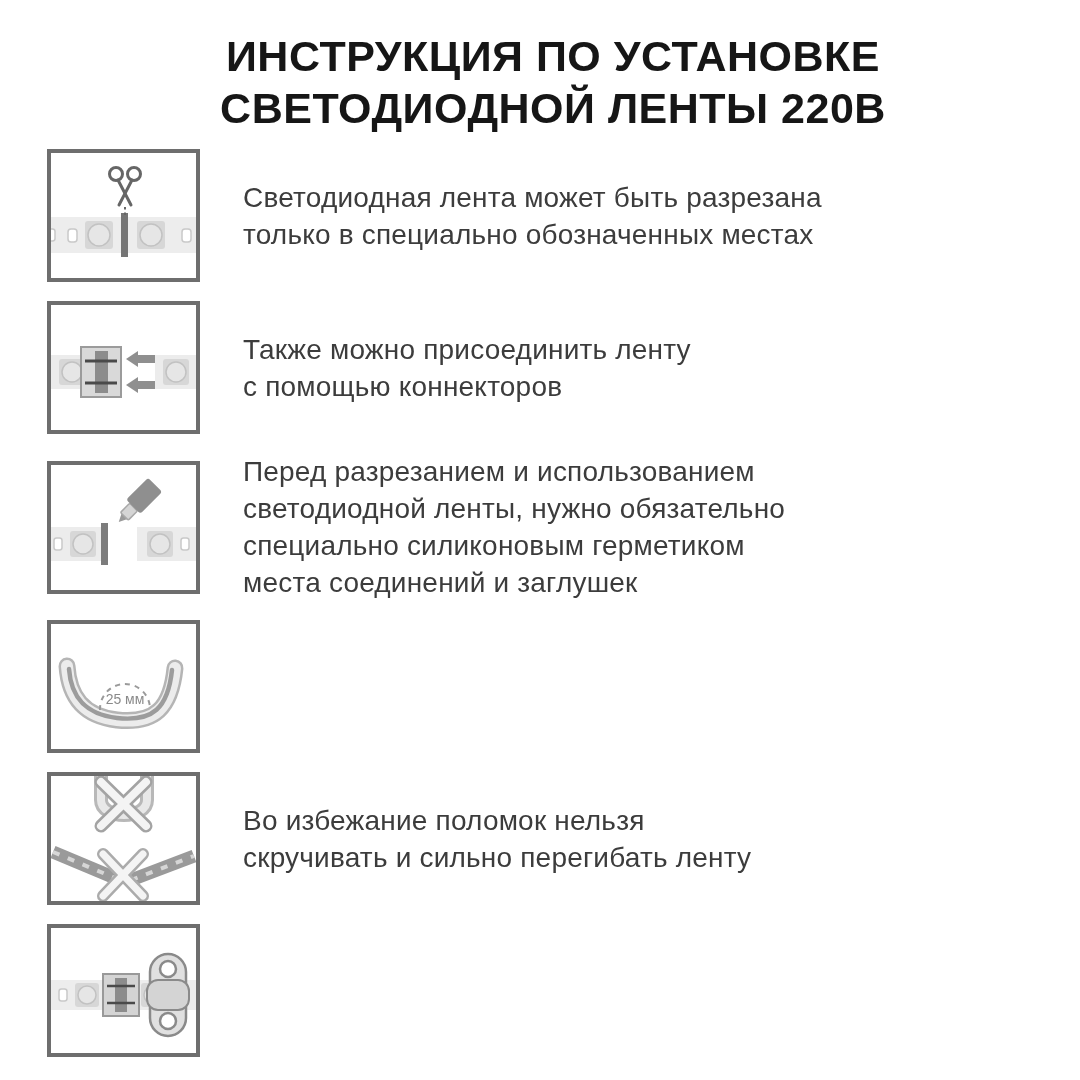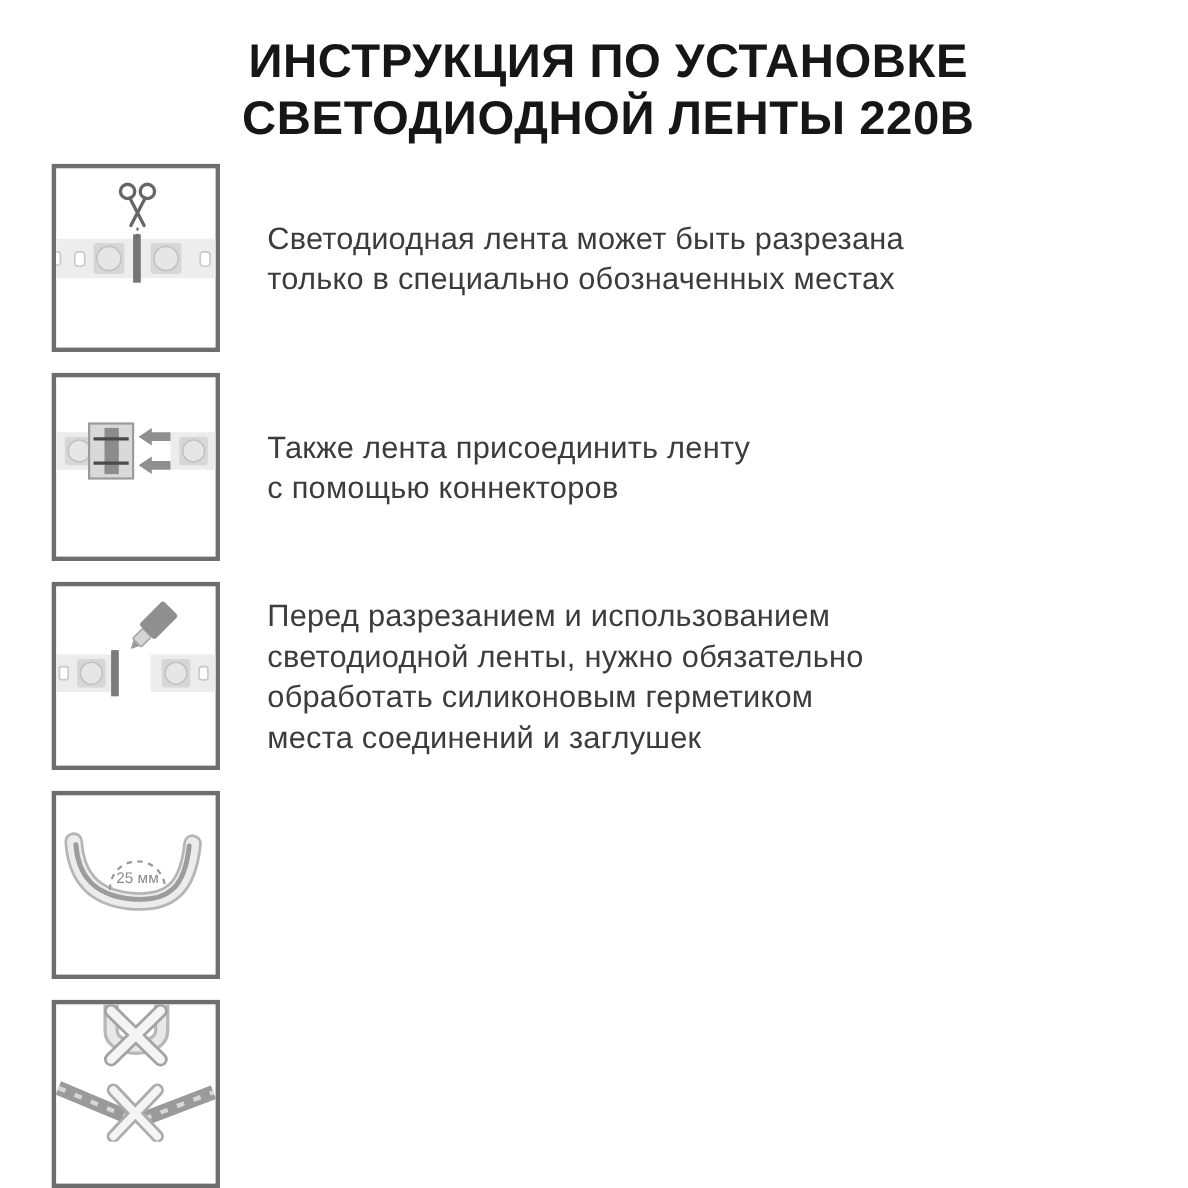--- a/index.html
+++ b/index.html
@@ -28,21 +28,21 @@
     gap:19px;
     margin-top:15px;
     margin-left:47px;
   }
   .step-row{
     display:flex;
     align-items:center;
   }
   .icon-box{
     position:relative;
-    width:153px;height:171px;
+    width:153px;height:133px;
     box-sizing:border-box;
     border:4px solid #6e6e6e;
     background:#fff;
     flex-shrink:0;
   }
   .icon-box svg{position:absolute;left:0;top:0;width:145px;height:125px;}
   .step-text{
     margin-left:43px;
     font-size:28px;
     line-height:37px;
@@ -100,21 +100,21 @@
           <rect x="112" y="54" width="26" height="26" rx="3" fill="#d7d7d7"></rect>
           <circle cx="125" cy="67" r="10" fill="#e6e6e6" stroke="#c2c2c2" stroke-width="1.5"></circle>
           <rect x="30" y="42" width="40" height="50" fill="#d9d9d9" stroke="#9b9b9b" stroke-width="2"></rect>
           <rect x="44" y="46" width="13" height="42" fill="#8c8c8c"></rect>
           <line x1="34" y1="56" x2="66" y2="56" stroke="#4a4a4a" stroke-width="3"></line>
           <line x1="34" y1="78" x2="66" y2="78" stroke="#4a4a4a" stroke-width="3"></line>
           <path d="M104,50 h-17 v-4 l-12,8 l12,8 v-4 h17 z" fill="#8f8f8f"></path>
           <path d="M104,76 h-17 v-4 l-12,8 l12,8 v-4 h17 z" fill="#8f8f8f"></path>
         </svg>
       </div>
-      <div class="step-text">Также лента присоединить ленту
+      <div class="step-text">Также можно присоединить ленту
 с помощью коннекторов</div>
 
     </div>
 
     <div class="step-row">
       <div class="icon-box">
         <svg viewBox="0 0 145 125">
           <rect x="0" y="62" width="56" height="34" fill="#ececec"></rect>
           <rect x="3" y="73" width="8" height="12" rx="2.5" fill="#ffffff" stroke="#c9c9c9" stroke-width="1.5"></rect>
           <rect x="19" y="66" width="26" height="26" rx="3" fill="#d7d7d7"></rect>
@@ -126,21 +126,21 @@
           <rect x="130" y="73" width="8" height="12" rx="2.5" fill="#ffffff" stroke="#c9c9c9" stroke-width="1.5"></rect>
           <g transform="rotate(-45 90 34)">
             <polygon points="58,34.5 67,30 67,39" fill="#9a9a9a"></polygon>
             <rect x="66" y="29" width="13" height="11" rx="1.5" fill="#d5d5d5" stroke="#a8a8a8" stroke-width="1.5"></rect>
             <rect x="79" y="24" width="31" height="20" rx="3" fill="#8f8f8f"></rect>
           </g>
         </svg>
       </div>
       <div class="step-text">Перед разрезанием и использованием
 светодиодной ленты, нужно обязательно
-обработать силиконовым герметиком
+специально силиконовым герметиком
 места соединений и заглушек</div>
 
     </div>
 
     <div class="step-row">
       <div class="icon-box">
         <svg viewBox="0 0 145 125">
           <path d="M 16,42 C 18,72 32,92 66,96 C 104,100 120,84 124,44" fill="none" stroke="#b5b5b5" stroke-width="17" stroke-linecap="round"></path>
           <path d="M 16,42 C 18,72 32,92 66,96 C 104,100 120,84 124,44" fill="none" stroke="#ececec" stroke-width="12" stroke-linecap="round"></path>
           <path d="M 18,45 C 20,73 34,90 66,94 C 102,98 117,84 121,46" fill="none" stroke="#9c9c9c" stroke-width="4.5" stroke-linecap="round"></path>
@@ -163,20 +163,22 @@
           <line x1="2" y1="76" x2="64" y2="102" stroke="#9a9a9a" stroke-width="13"></line>
           <line x1="2" y1="76" x2="64" y2="102" stroke="#d6d6d6" stroke-width="4" stroke-dasharray="7 9"></line>
           <line x1="80" y1="104" x2="143" y2="80" stroke="#9a9a9a" stroke-width="13"></line>
           <line x1="80" y1="104" x2="143" y2="80" stroke="#d6d6d6" stroke-width="4" stroke-dasharray="7 9"></line>
           <line x1="52" y1="78" x2="92" y2="120" stroke="#ababab" stroke-width="12" stroke-linecap="round"></line>
           <line x1="92" y1="78" x2="52" y2="120" stroke="#ababab" stroke-width="12" stroke-linecap="round"></line>
           <line x1="52" y1="78" x2="92" y2="120" stroke="#f4f4f4" stroke-width="7" stroke-linecap="round"></line>
           <line x1="92" y1="78" x2="52" y2="120" stroke="#f4f4f4" stroke-width="7" stroke-linecap="round"></line>
         </svg>
       </div>
+      <div class="step-text">Во избежание поломок нельзя
+скручивать и сильно перегибать ленту</div>
 
     </div>
 
     <div class="step-row">
       <div class="icon-box">
         <svg viewBox="0 0 145 125">
           <rect x="0" y="52" width="145" height="30" fill="#ededed"></rect>
           <rect x="8" y="61" width="8" height="12" rx="2.5" fill="#ffffff" stroke="#c9c9c9" stroke-width="1.5"></rect>
           <rect x="24" y="55" width="24" height="24" rx="3" fill="#d7d7d7"></rect>
           <circle cx="36" cy="67" r="9" fill="#e6e6e6" stroke="#c2c2c2" stroke-width="1.5"></circle>

